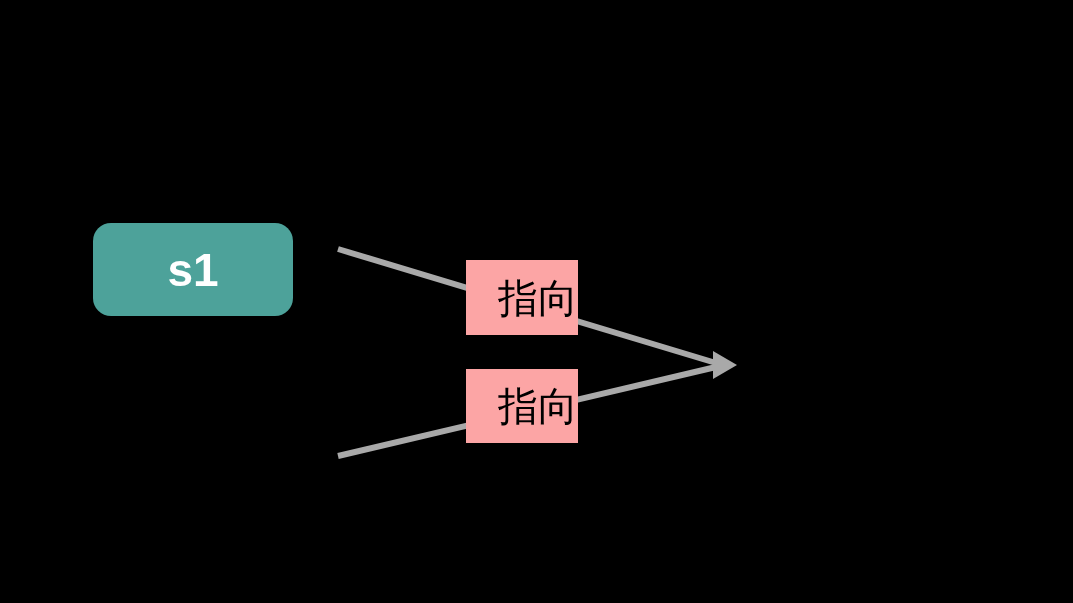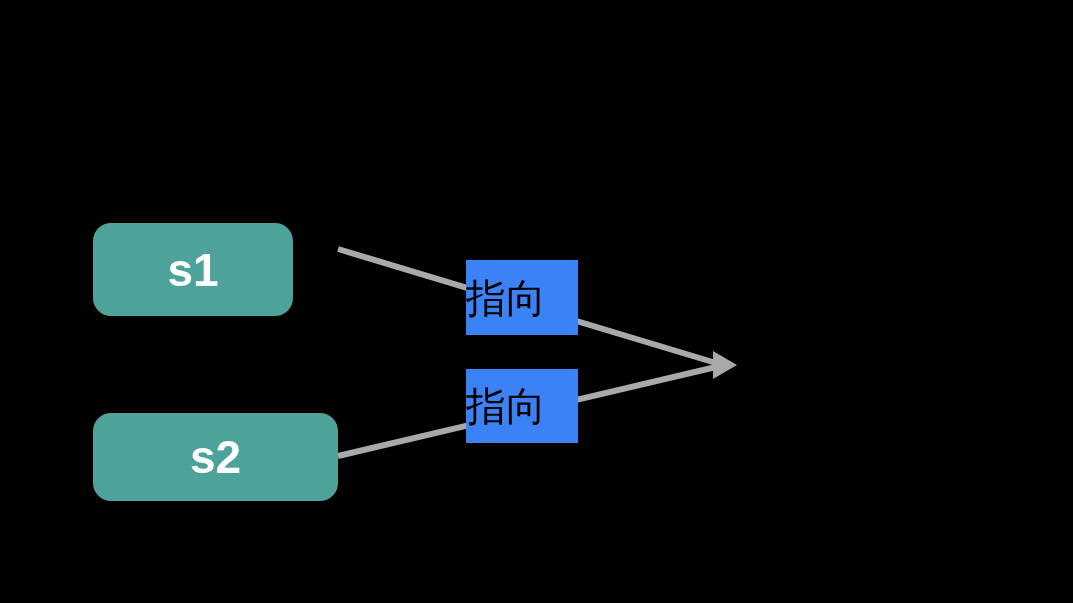--- a/index.html
+++ b/index.html
@@ -34,22 +34,22 @@
     line-height: 1;
     text-align: center;
   }
   .node-s1 { left: 93px;  top: 203px; width: 200px; height: 93px; margin-top: 20px; }
   .node-s2 { left: 93px;  top: 413px; width: 245px; height: 88px; }
   .node-lagou { left: 738px; top: 320px; width: 243px; height: 90px; font-size: 44px; }
   .edge-label {
     position: absolute;
     display: flex;
     align-items: center;
-    justify-content: flex-start;
-    background: #3b82f6;
+    justify-content: flex-end;
+    background: #fca5a5;
     color: #000000;
     font-size: 40px;
     font-weight: 500;
     line-height: 1;
     text-align: center;
   }
   .edge-label-1 { left: 466px; top: 260px; width: 112px; height: 75px; }
   .edge-label-2 { left: 466px; top: 369px; width: 112px; height: 74px; }
 </style>
 </head>
@@ -60,23 +60,20 @@
   <svg class="edges-svg" viewBox="0 0 1073 603" xmlns="http://www.w3.org/2000/svg">
     <line x1="338" y1="249" x2="716" y2="363" stroke-width="6" style="stroke: rgb(169, 169, 169);"></line>
     <line x1="338" y1="456" x2="716" y2="367" stroke-width="6" style="stroke: rgb(169, 169, 169);"></line>
     <polygon points="737,365 713,351 713,379" style="fill: rgb(169, 169, 169);"></polygon>
   </svg>
 
   <div class="node node-s1" style="background: rgb(77, 162, 154);">
     <span style="color: rgb(255, 255, 255);">s1</span>
   </div>
 
-  <div class="node node-s2" style="background: rgb(77, 162, 154);">
-    <span style="color: rgb(255, 255, 255);">s2</span>
-  </div>
 
 
   <div class="edge-label edge-label-1">
     <span>指向</span>
   </div>
 
   <div class="edge-label edge-label-2">
     <span>指向</span>
   </div>
 

